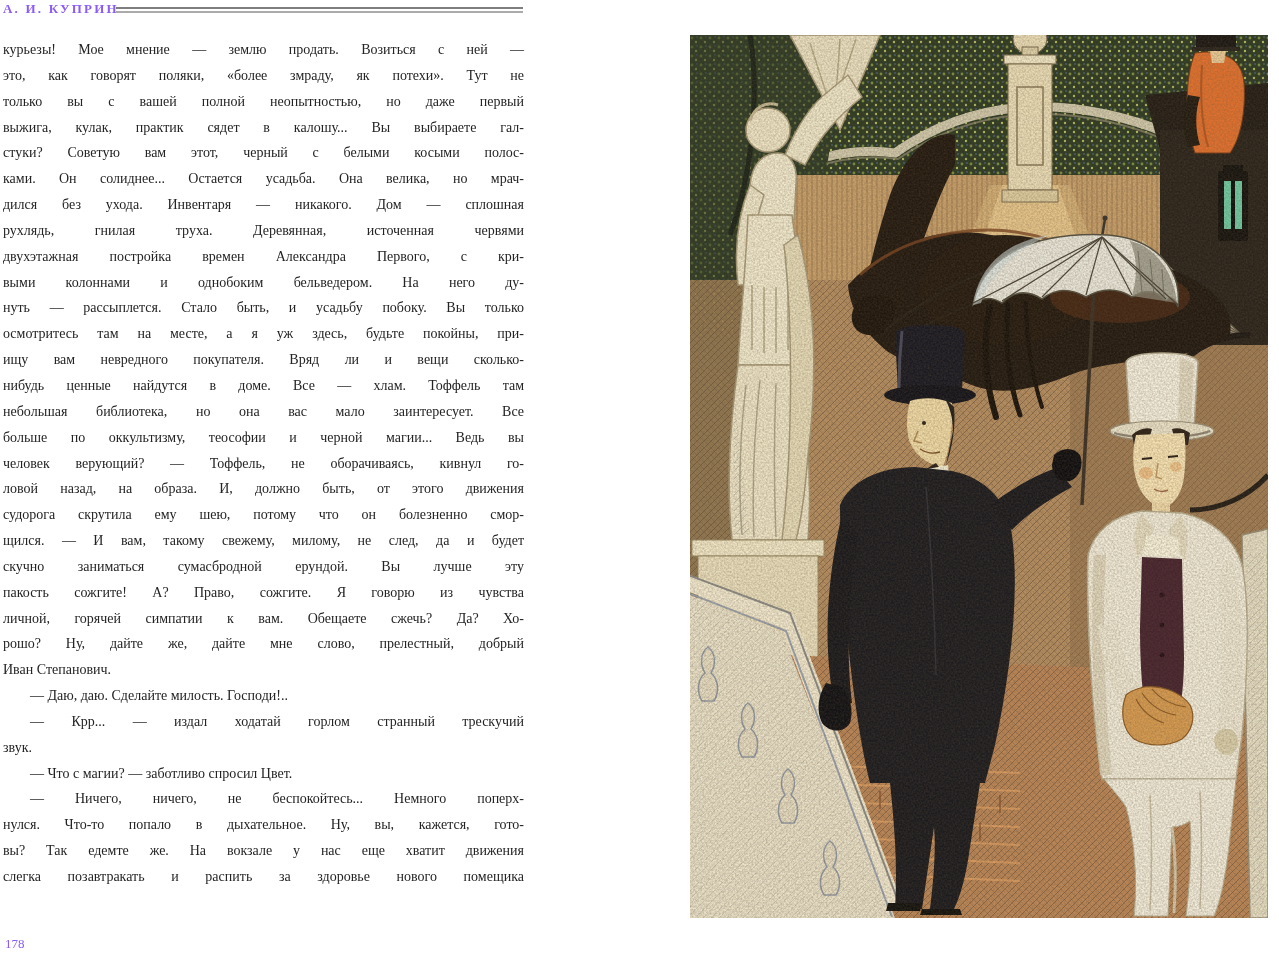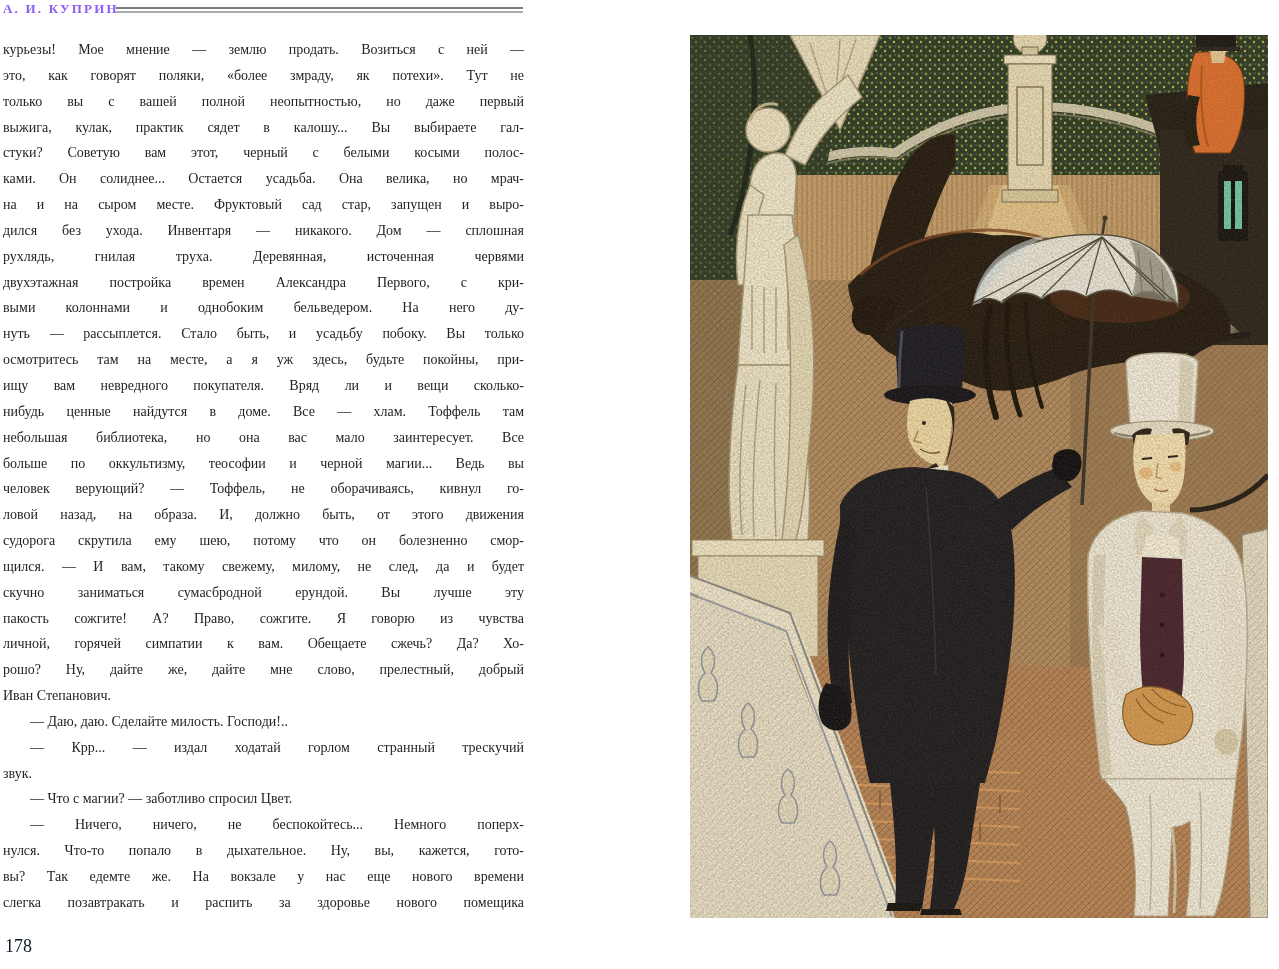--- a/index.html
+++ b/index.html
@@ -23,42 +23,41 @@
   .tline{
     font-family:"Liberation Serif",serif;
     font-size:14px;line-height:25.85px;
     text-align:left;white-space:normal;
   }
   .tline.just{text-align:justify;text-align-last:justify;}
   .tline.ind{text-indent:27px;}
 
   .page-number{
     position:absolute;left:5px;top:936px;
-    font-size:18px;color:#0f172a;
+    font-size:13px;color:#8b5cf6;
   }
 
   .illus{
     position:absolute;left:690px;top:35px;width:578px;height:883px;
   }
   .illus svg{display:block;width:578px;height:883px;}
 </style>
 </head>
 <body>
 
 <div class="running-head">А. И. КУПРИН</div>
 <div class="head-rule"></div>
 
 <div class="text-column" id="text-column">
     <div class="tline just">курьезы! Мое мнение — землю продать. Возиться с ней —</div>
     <div class="tline just">это, как говорят поляки, «более змраду, як потехи». Тут не</div>
     <div class="tline just">только вы с вашей полной неопытностью, но даже первый</div>
     <div class="tline just">выжига, кулак, практик сядет в калошу... Вы выбираете гал-</div>
     <div class="tline just">стуки? Советую вам этот, черный с белыми косыми полос-</div>
     <div class="tline just">ками. Он солиднее... Остается усадьба. Она велика, но мрач-</div>
-    <div class="tline just">на и на сыром месте. Фруктовый сад стар, запущен и выро-</div>
     <div class="tline just">дился без ухода. Инвентаря — никакого. Дом — сплошная</div>
     <div class="tline just">рухлядь, гнилая труха. Деревянная, источенная червями</div>
     <div class="tline just">двухэтажная постройка времен Александра Первого, с кри-</div>
     <div class="tline just">выми колоннами и однобоким бельведером. На него ду-</div>
     <div class="tline just">нуть — рассыплется. Стало быть, и усадьбу побоку. Вы только</div>
     <div class="tline just">осмотритесь там на месте, а я уж здесь, будьте покойны, при-</div>
     <div class="tline just">ищу вам невредного покупателя. Вряд ли и вещи сколько-</div>
     <div class="tline just">нибудь ценные найдутся в доме. Все — хлам. Тоффель там</div>
     <div class="tline just">небольшая библиотека, но она вас мало заинтересует. Все</div>
     <div class="tline just">больше по оккультизму, теософии и черной магии... Ведь вы</div>
@@ -70,21 +69,21 @@
     <div class="tline just">пакость сожгите! А? Право, сожгите. Я говорю из чувства</div>
     <div class="tline just">личной, горячей симпатии к вам. Обещаете сжечь? Да? Хо-</div>
     <div class="tline just">рошо? Ну, дайте же, дайте мне слово, прелестный, добрый</div>
     <div class="tline">Иван Степанович.</div>
     <div class="tline ind">— Даю, даю. Сделайте милость. Господи!..</div>
     <div class="tline just ind">— Крр... — издал ходатай горлом странный трескучий</div>
     <div class="tline">звук.</div>
     <div class="tline ind">— Что с магии? — заботливо спросил Цвет.</div>
     <div class="tline just ind">— Ничего, ничего, не беспокойтесь... Немного поперх-</div>
     <div class="tline just">нулся. Что-то попало в дыхательное. Ну, вы, кажется, гото-</div>
-    <div class="tline just">вы? Так едемте же. На вокзале у нас еще нового времени</div>
+    <div class="tline just">вы? Так едемте же. На вокзале у нас еще хватит движения</div>
     <div class="tline just">слегка позавтракать и распить за здоровье нового помещика</div>
   </div>
 
 <div class="page-number">178</div>
 
 <div class="illus">
 <svg viewBox="0 0 578 883" xmlns="http://www.w3.org/2000/svg">
   <defs>
     <filter id="grain" x="0" y="0" width="100%" height="100%">
       <feTurbulence type="fractalNoise" baseFrequency="0.55" numOctaves="2" seed="7"></feTurbulence>

